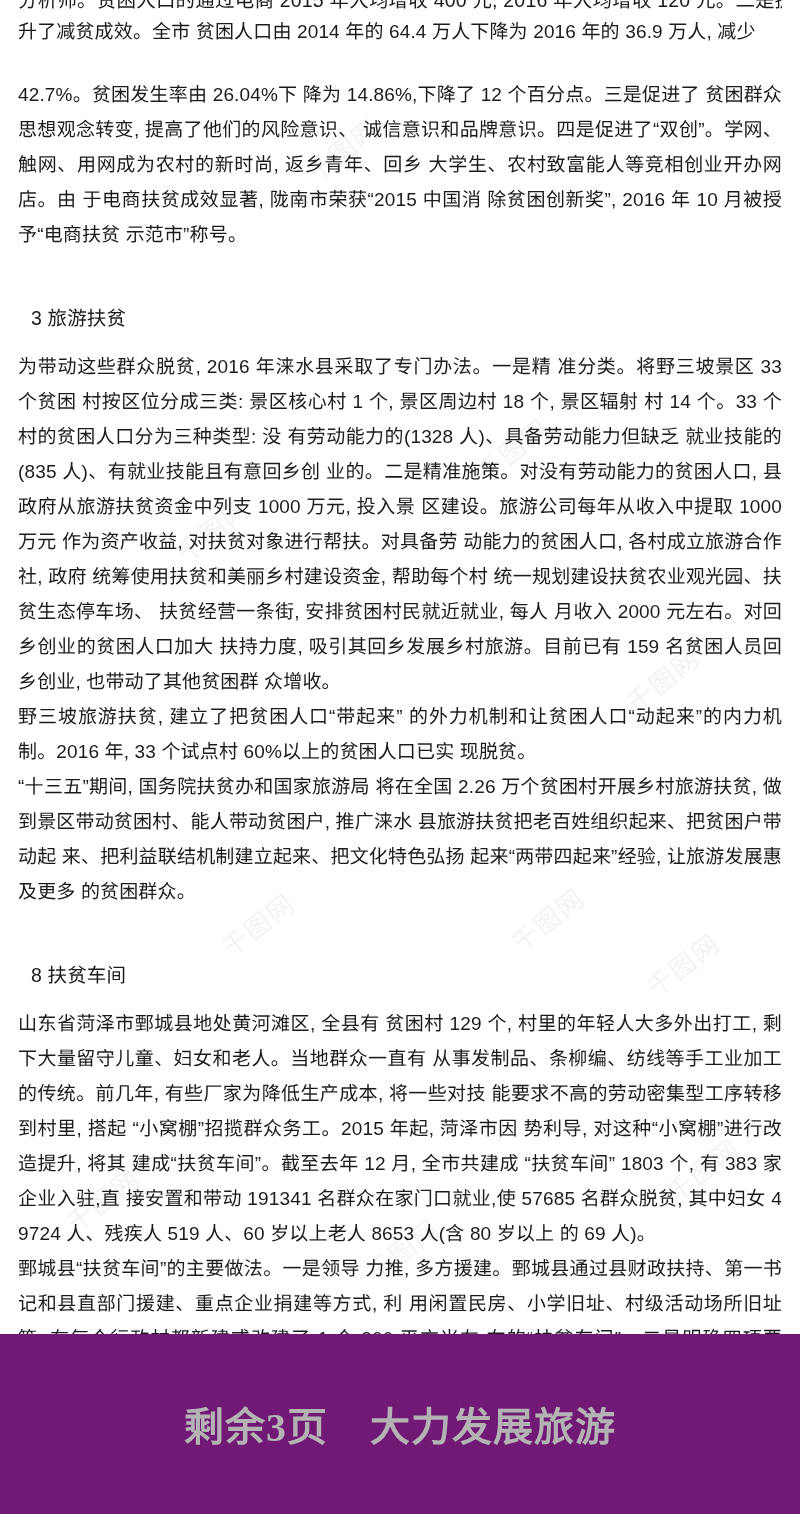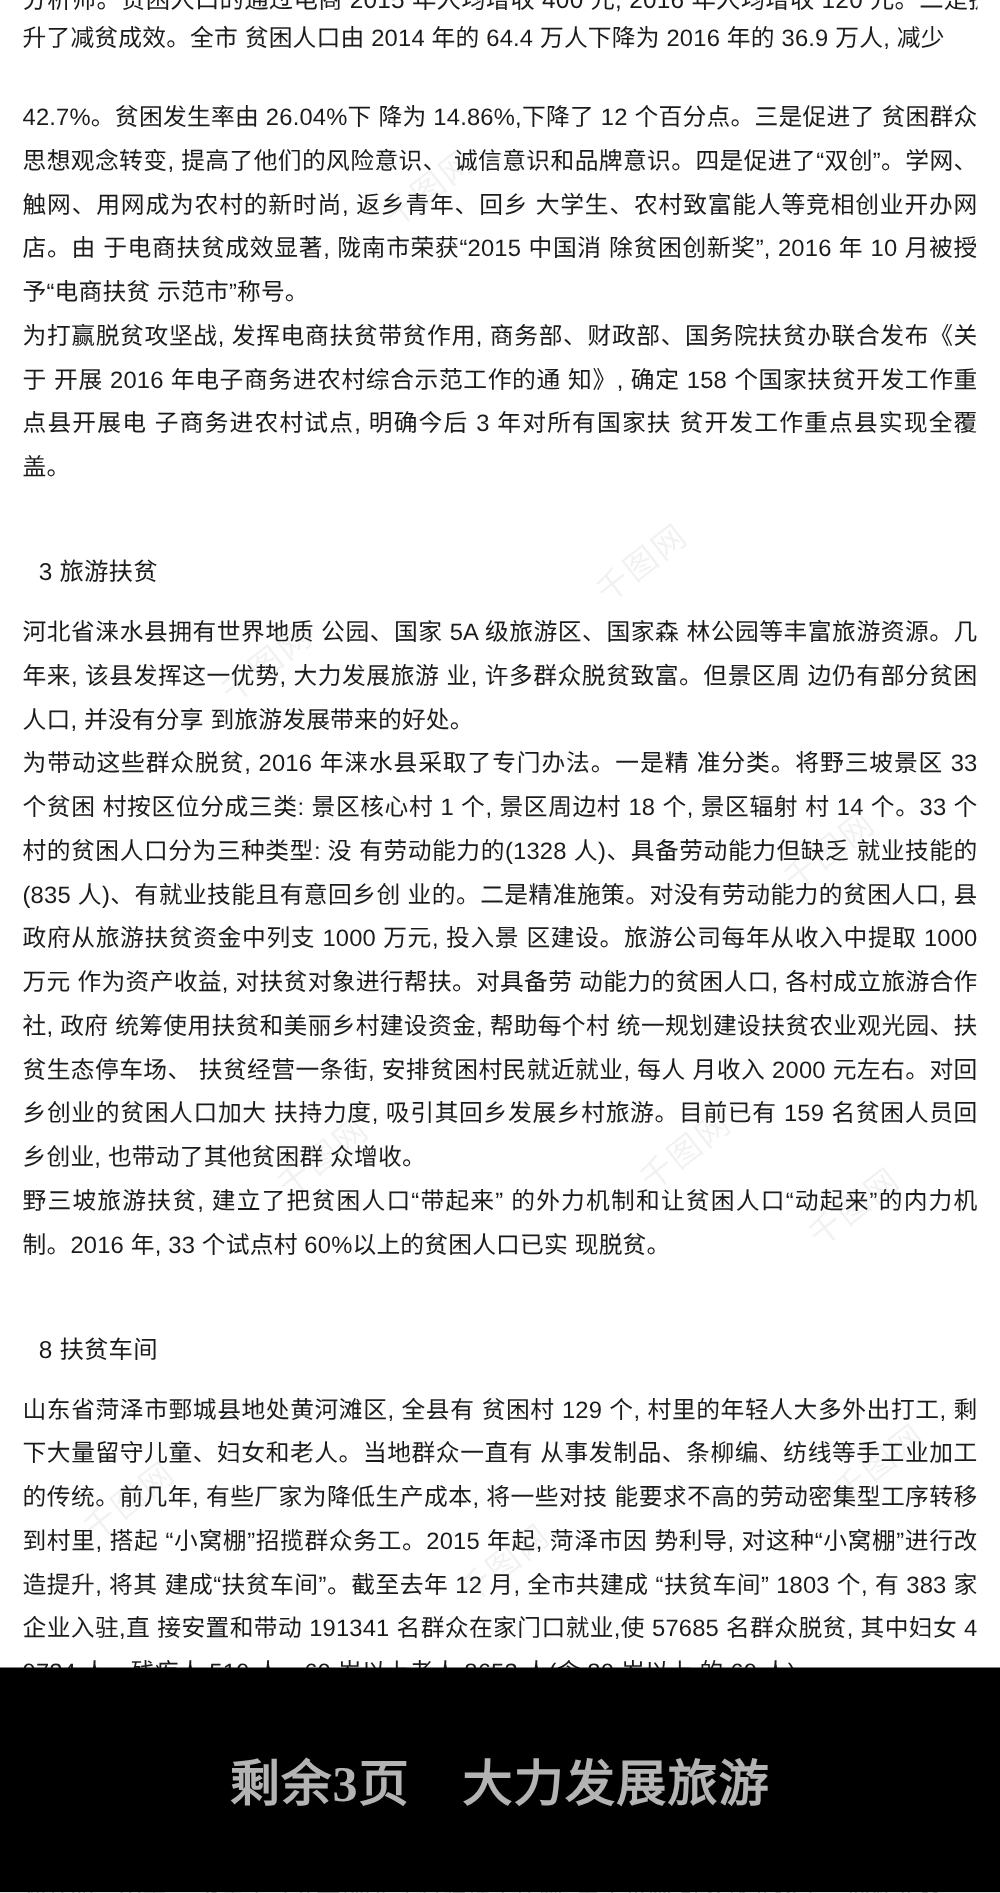--- a/index.html
+++ b/index.html
@@ -87,21 +87,21 @@
   .footer {
     position: absolute;
     left: 0;
     right: 0;
     bottom: 0;
     height: 180px;
     z-index: 3;
     display: flex;
     align-items: center;
     justify-content: center;
-    background: #000000;
+    background: #701a75;
   }
   .footer-inner {
     display: flex;
     align-items: baseline;
     gap: 42px;
     color: #b3b3b3;
     font-weight: bold;
     font-size: 40px;
     letter-spacing: 1px;
     font-family: "Liberation Serif", "DejaVu Serif", serif;
@@ -133,28 +133,27 @@
   <div class="doc-body">
 
     <div class="first-block"></div>
 
     <p class="para">升了减贫成效。全市 贫困人口由 2014 年的 64.4 万人下降为 2016 年的 36.9 万人, 减少</p>
 
     <div class="gap-after-42"></div>
 
     <p class="para">42.7%。贫困发生率由 26.04%下 降为 14.86%,下降了 12 个百分点。三是促进了 贫困群众思想观念转变, 提高了他们的风险意识、 诚信意识和品牌意识。四是促进了“双创”。学网、 触网、用网成为农村的新时尚, 返乡青年、回乡 大学生、农村致富能人等竞相创业开办网店。由 于电商扶贫成效显著, 陇南市荣获“2015 中国消 除贫困创新奖”, 2016 年 10 月被授予“电商扶贫 示范市”称号。</p>
 
-    <p class="para">为打赢脱贫攻坚战, 发挥电商扶贫带贫作用, 商务部、财政部、国务院扶贫办联合发布《关于 开展 2016 年电子商务进农村综合示范工作的通 知》, 确定 158 个国家扶贫开发工作重点县开展电 子商务进农村试点, 明确今后 3 年对所有国家扶 贫开发工作重点县实现全覆盖。</p>
 
     <div class="spacer-md"></div>
 
     <p class="heading">3 旅游扶贫</p>
-    <p class="para">河北省涞水县拥有世界地质 公园、国家 5A 级旅游区、国家森 林公园等丰富旅游资源。几年来, 该县发挥这一优势, 大力发展旅游 业, 许多群众脱贫致富。但景区周 边仍有部分贫困人口, 并没有分享 到旅游发展带来的好处。</p>
     <p class="para">为带动这些群众脱贫, 2016 年涞水县采取了专门办法。一是精 准分类。将野三坡景区 33 个贫困 村按区位分成三类: 景区核心村 1 个, 景区周边村 18 个, 景区辐射 村 14 个。33 个村的贫困人口分为三种类型: 没 有劳动能力的(1328 人)、具备劳动能力但缺乏 就业技能的(835 人)、有就业技能且有意回乡创 业的。二是精准施策。对没有劳动能力的贫困人口, 县政府从旅游扶贫资金中列支 1000 万元, 投入景 区建设。旅游公司每年从收入中提取 1000 万元 作为资产收益, 对扶贫对象进行帮扶。对具备劳 动能力的贫困人口, 各村成立旅游合作社, 政府 统筹使用扶贫和美丽乡村建设资金, 帮助每个村 统一规划建设扶贫农业观光园、扶贫生态停车场、 扶贫经营一条街, 安排贫困村民就近就业, 每人 月收入 2000 元左右。对回乡创业的贫困人口加大 扶持力度, 吸引其回乡发展乡村旅游。目前已有 159 名贫困人员回乡创业, 也带动了其他贫困群 众增收。</p>
     <p class="para">野三坡旅游扶贫, 建立了把贫困人口“带起来” 的外力机制和让贫困人口“动起来”的内力机制。2016 年, 33 个试点村 60%以上的贫困人口已实 现脱贫。</p>
+    <p class="para">“十三五”期间, 国务院扶贫办和国家旅游局 将在全国 2.26 万个贫困村开展乡村旅游扶贫, 做 到景区带动贫困村、能人带动贫困户, 推广涞水 县旅游扶贫把老百姓组织起来、把贫困户带动起 来、把利益联结机制建立起来、把文化特色弘扬 起来“两带四起来”经验, 让旅游发展惠及更多 的贫困群众。</p>
 
     <div class="spacer-md"></div>
 
     <p class="heading">8 扶贫车间</p>
     <p class="para">山东省菏泽市鄄城县地处黄河滩区, 全县有 贫困村 129 个, 村里的年轻人大多外出打工, 剩 下大量留守儿童、妇女和老人。当地群众一直有 从事发制品、条柳编、纺线等手工业加工的传统。前几年, 有些厂家为降低生产成本, 将一些对技 能要求不高的劳动密集型工序转移到村里, 搭起 “小窝棚”招揽群众务工。2015 年起, 菏泽市因 势利导, 对这种“小窝棚”进行改造提升, 将其 建成“扶贫车间”。截至去年 12 月, 全市共建成 “扶贫车间” 1803 个, 有 383 家企业入驻,直 接安置和带动 191341 名群众在家门口就业,使 57685 名群众脱贫, 其中妇女 49724 人、残疾人 519 人、60 岁以上老人 8653 人(含 80 岁以上 的 69 人)。</p>
     <p class="para">鄄城县“扶贫车间”的主要做法。一是领导 力推, 多方援建。鄄城县通过县财政扶持、第一书记和县直部门援建、重点企业捐建等方式, 利 用闲置民房、小学旧址、村级活动场所旧址等, 在每个行政村都新建或改建了 1 个 300 平方米左 右的“扶贫车间”。二是明确四项要求。即: “扶 贫车间”内贫困人口用工占比不低于 30% ;车间 离村公路不超过 200 米;靠近村幼儿园、小学、 卫生室等公共场所;实行弹性工作制, 务工贫困 群众送完孩子、伺候完老</p>
 
   </div>
 
   <div class="footer">

